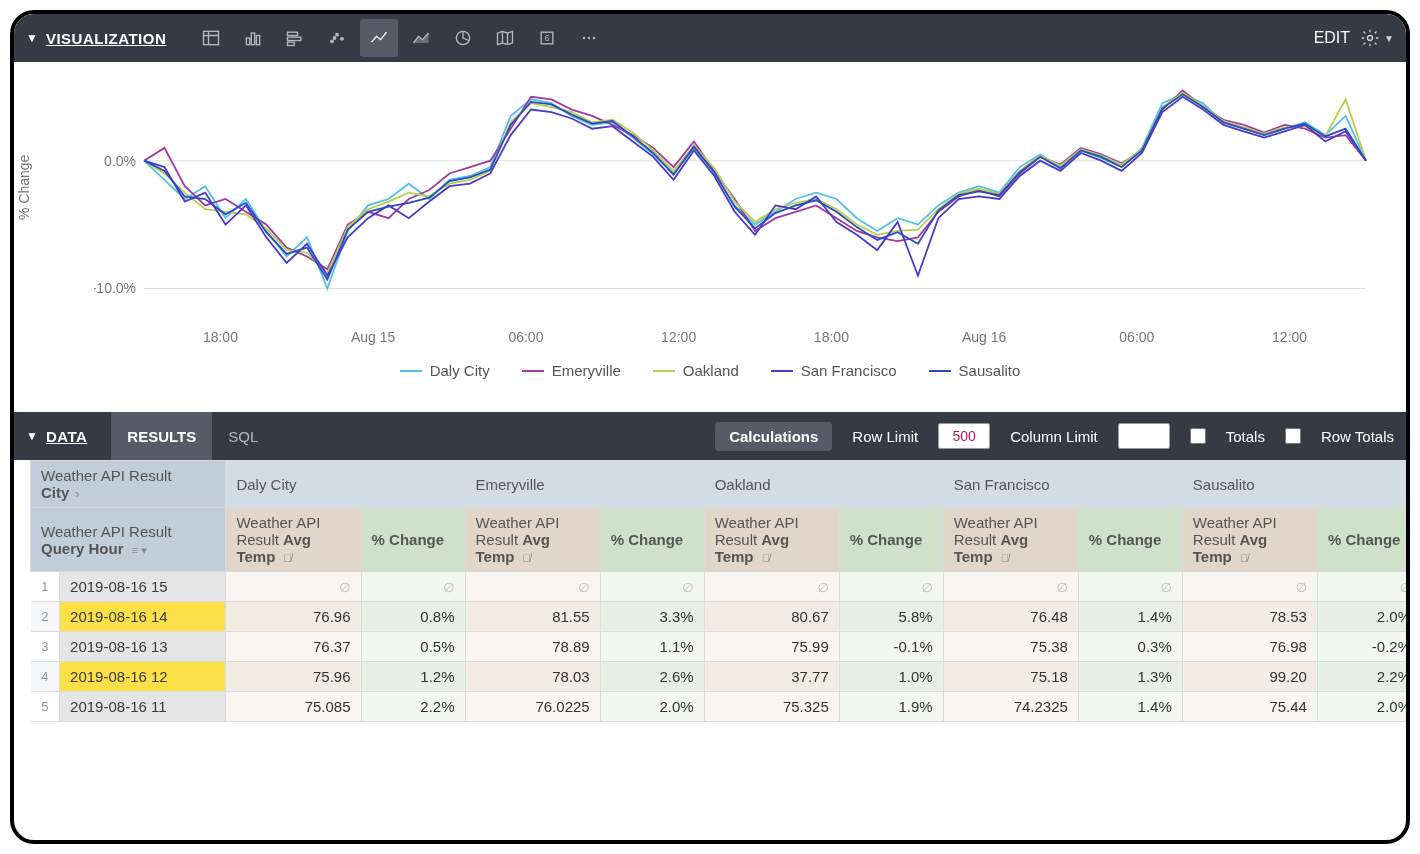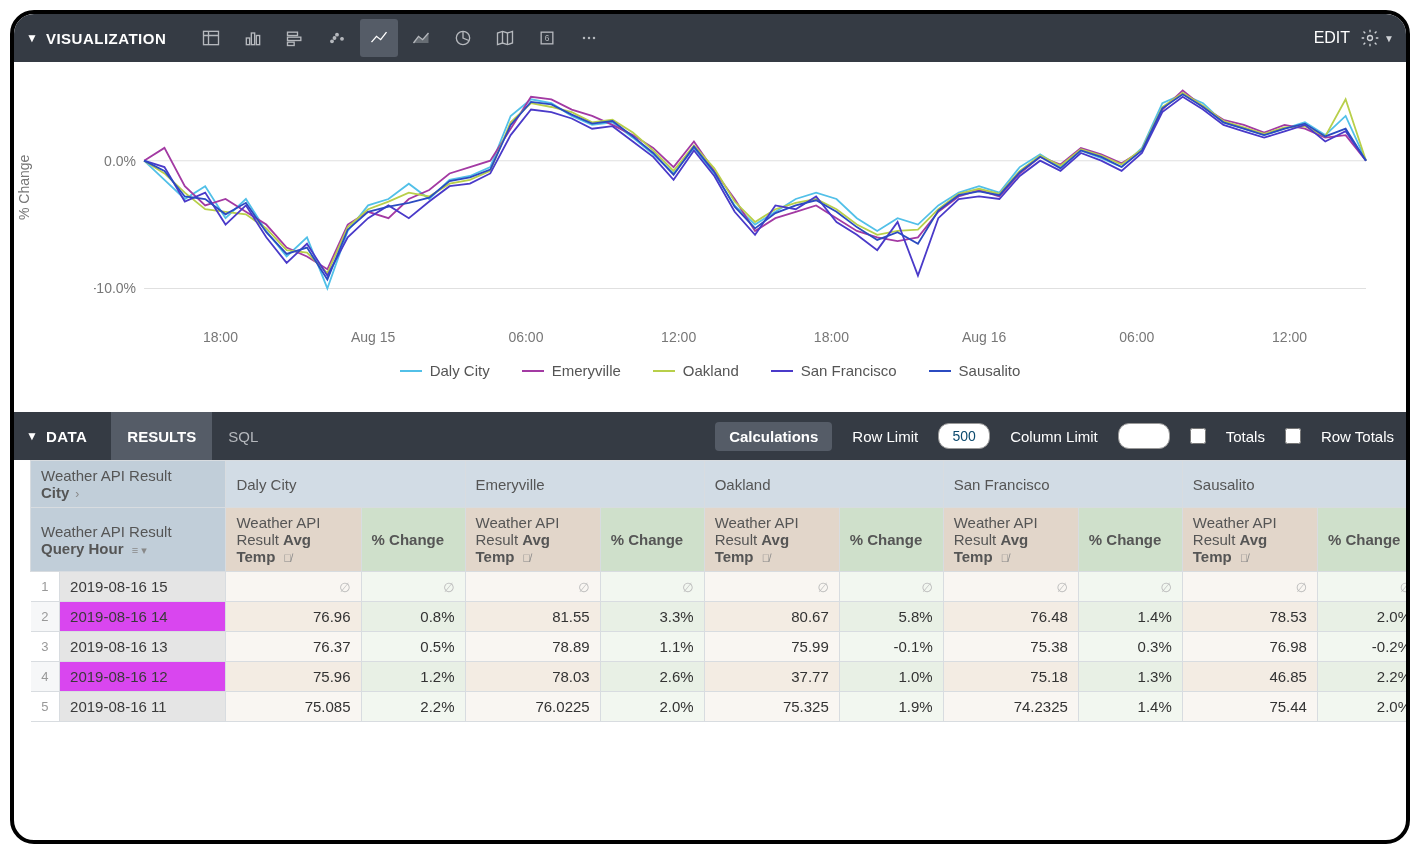--- a/index.html
+++ b/index.html
@@ -1,21 +1,21 @@
 <!DOCTYPE html>
 <html><head>
 <meta charset="utf-8">
 <style>
   * { box-sizing: border-box; margin: 0; padding: 0; }
   body { font-family: -apple-system, BlinkMacSystemFont, "Segoe UI", Helvetica, Arial, sans-serif; background: #fff; color: #3a3a3a; }
   .app { border: 4px solid #000; border-radius: 24px; width: 1400px; height: 834px; margin: 10px; overflow: hidden; position: relative; }
   
   .dark-bar { background: #353b44; color: #fff; height: 48px; display: flex; align-items: center; padding: 0 12px; font-size: 15px; }
   .dark-bar .caret { margin-right: 8px; font-size: 12px; cursor: default; }
-  .dark-bar .title { font-weight: 700; letter-spacing: 0.5px; margin-right: 24px; }
+  .dark-bar .title { font-weight: 700; letter-spacing: 0.5px; margin-right: 24px; text-decoration: underline; }
   .viz-icon { width: 38px; height: 38px; display: flex; align-items: center; justify-content: center; color: #b5b8bd; cursor: pointer; border-radius: 3px; margin: 0 2px; }
   .viz-icon.active { background: #555c67; color: #fff; }
   .viz-icon svg { width: 20px; height: 20px; fill: none; stroke: currentColor; stroke-width: 1.6; }
   .spacer { flex: 1; }
   .edit-label { font-weight: 400; margin-right: 10px; font-size: 16px; }
   .gear { color: #cfd2d6; cursor: pointer; display: flex; align-items: center; }
   .gear svg { width: 20px; height: 20px; fill: none; stroke: currentColor; stroke-width: 1.6; }
   .gear .dd { margin-left: 4px; font-size: 10px; }
   
   .chart-area { height: 350px; position: relative; padding: 12px 20px 0 20px; }
@@ -27,35 +27,35 @@
   .x-tick { font-size: 14px; fill: #777; text-anchor: middle; }
   .series-line { fill: none; stroke-width: 1.8; }
   .legend { display: flex; justify-content: center; gap: 32px; margin-top: 8px; font-size: 15px; color: #555; }
   .legend-item { display: flex; align-items: center; gap: 8px; }
   .legend-swatch { width: 22px; height: 2px; }
   
   .tab { padding: 0 16px; height: 48px; display: flex; align-items: center; cursor: pointer; color: #b5b8bd; font-weight: 500; }
   .tab.active { background: #555c67; color: #fff; font-weight: 600; }
   .ctrl-box { display: flex; align-items: center; gap: 20px; font-size: 15px; }
   .pill-btn { background: #555c67; color: #fff; padding: 6px 14px; border-radius: 4px; font-weight: 700; cursor: pointer; }
-  .small-input { width: 52px; height: 26px; border: 1px solid #999; border-radius: 11px; font-size: 14px; text-align: center; background: #fff; color:#0c4a6e; }
+  .small-input { width: 52px; height: 26px; border: 1px solid #999; border-radius: 2px; font-size: 14px; text-align: center; background: #fff; color:#be185d; }
   .chk { width: 16px; height: 16px; }
   
   .table-wrap { overflow: auto; }
   table { border-collapse: collapse; width: 100%; table-layout: fixed; font-size: 15px; margin-left: 16px; }
   th, td { border: 1px solid #d8dce0; padding: 6px 10px; }
   th { font-weight: 400; color: #555; }
   .hdr-blue { background: #c1ced9; text-align: left; }
   .hdr-blue2 { background: #d2dce5; text-align: left; }
   .hdr-tan { background: #e2d6ca; text-align: left; }
   .hdr-green { background: #cfe0cb; text-align: left; }
   .td-tan { background: #f9f6f2; text-align: right; color: #333; }
   .td-green { background: #f2f7f0; text-align: right; color: #333; }
   .td-dim { background: #e5e5e5; }
-  .row-alt .td-dim { background: #d946ef; }
+  .row-alt .td-dim { background: #fde047; }
   .row-alt .td-tan { background: #f3ece3; padding-left: 31px; }
   .row-alt .td-green { background: #e8f0e5; }
   .rownum { width: 26px; text-align: center; color: #999; font-size: 13px; background:#fff; border-left:none;}
   .row-alt .rownum { background:#f6f7f8; }
   .bold { font-weight: 700; }
   .eye-off { font-size: 11px; color: #888; margin-left:4px;}
   .null-sym { color: #bbb; font-size: 13px; }
   .small-arrow { margin-left:6px; color:#888; font-size:12px;}
 </style>
 </head>
@@ -293,21 +293,21 @@
             <td class="rownum">4</td>
             <td class="td-dim">2019-08-16 12</td>
             <td class="td-tan">75.96</td>
             <td class="td-green">1.2%</td>
             <td class="td-tan">78.03</td>
             <td class="td-green">2.6%</td>
             <td class="td-tan">37.77</td>
             <td class="td-green">1.0%</td>
             <td class="td-tan">75.18</td>
             <td class="td-green">1.3%</td>
-            <td class="td-tan">46.85</td>
+            <td class="td-tan">99.20</td>
             <td class="td-green">2.2%</td>
           </tr>
           <tr class="">
             <td class="rownum">5</td>
             <td class="td-dim">2019-08-16 11</td>
             <td class="td-tan">75.085</td>
             <td class="td-green">2.2%</td>
             <td class="td-tan">76.0225</td>
             <td class="td-green">2.0%</td>
             <td class="td-tan">75.325</td>

